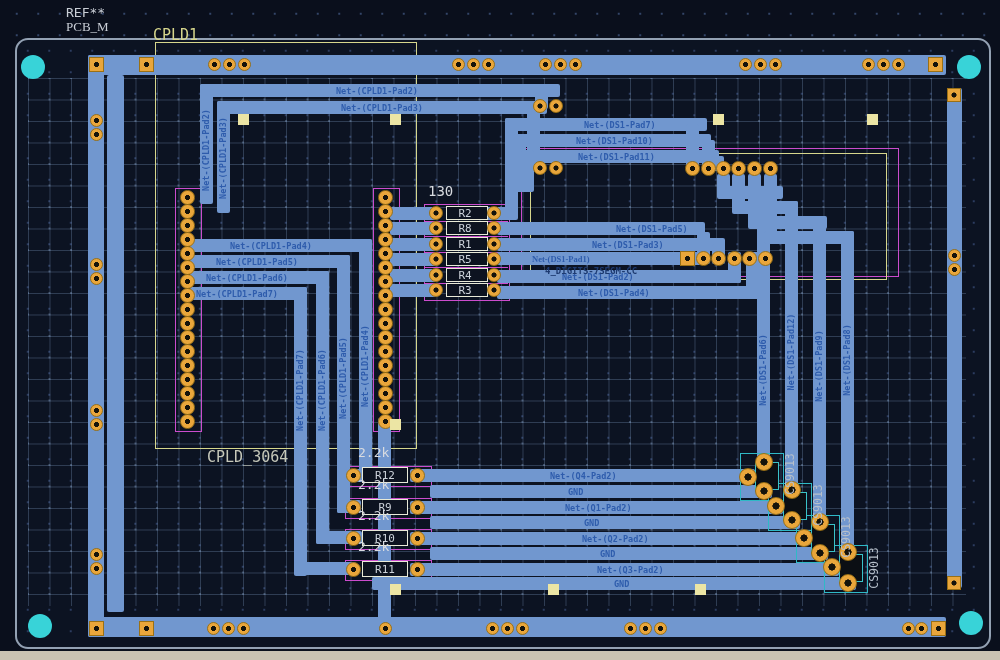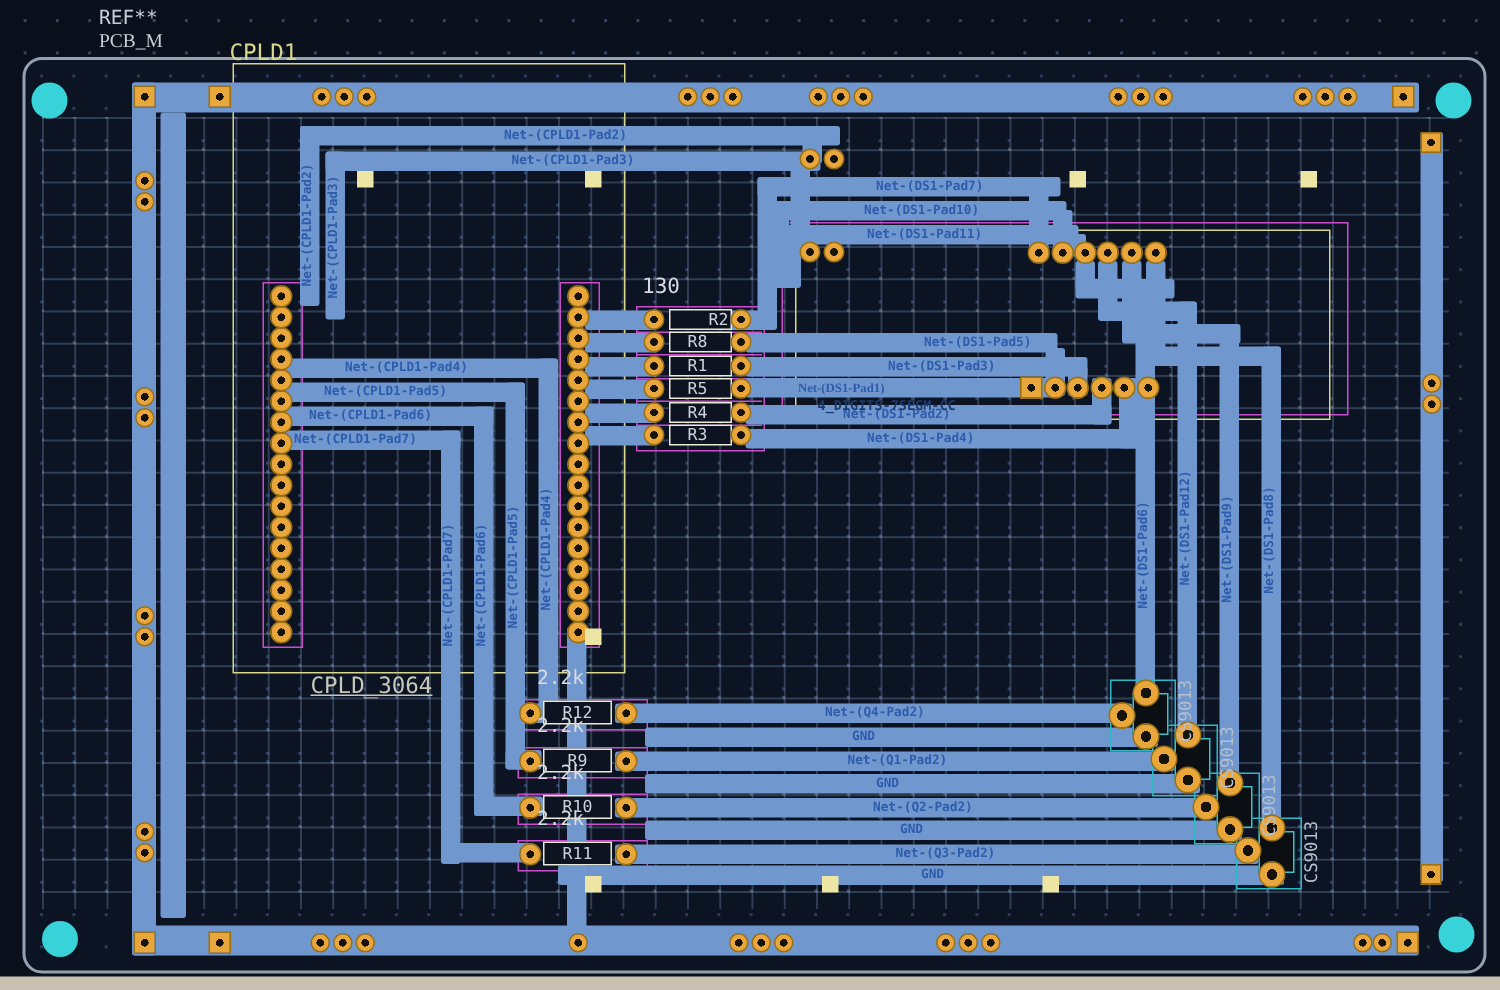--- a/index.html
+++ b/index.html
@@ -291,21 +291,21 @@
       <div class="pad round trans z6" style="left: 839px; top: 574px; width: 18px; height: 18px; z-index: 6;"></div>
       <div class="smd z6" style="left: 237.5px; top: 113.5px; width: 11px; height: 11px; z-index: 6;"></div>
       <div class="smd z6" style="left: 389.5px; top: 113.5px; width: 11px; height: 11px; z-index: 6;"></div>
       <div class="smd z6" style="left: 712.5px; top: 113.5px; width: 11px; height: 11px; z-index: 6;"></div>
       <div class="smd z6" style="left: 866.5px; top: 113.5px; width: 11px; height: 11px; z-index: 6;"></div>
       <div class="smd z6" style="left: 389.5px; top: 418.5px; width: 11px; height: 11px; z-index: 6;"></div>
       <div class="smd z6" style="left: 389.5px; top: 583.5px; width: 11px; height: 11px; z-index: 6;"></div>
       <div class="smd z6" style="left: 547.5px; top: 583.5px; width: 11px; height: 11px; z-index: 6;"></div>
       <div class="smd z6" style="left: 694.5px; top: 583.5px; width: 11px; height: 11px; z-index: 6;"></div>
       <div class="res-body" style="left: 446px; top: 206px; width: 42px; height: 14px;"></div>
-      <div class="res-ref" style="left: 465px; top: 213px; margin-left: 14px;">R2</div>
+      <div class="res-ref" style="left: 465px; top: 213px;">R2</div>
       <div class="res-body" style="left: 446px; top: 221px; width: 42px; height: 14px;"></div>
       <div class="res-ref" style="left: 465px; top: 228px;">R8</div>
       <div class="res-body" style="left: 446px; top: 237px; width: 42px; height: 14px;"></div>
       <div class="res-ref" style="left: 465px; top: 244px;">R1</div>
       <div class="res-body" style="left: 446px; top: 252px; width: 42px; height: 14px;"></div>
       <div class="res-ref" style="left: 465px; top: 259px;">R5</div>
       <div class="res-body" style="left: 446px; top: 268px; width: 42px; height: 14px;"></div>
       <div class="res-ref" style="left: 465px; top: 275px;">R4</div>
       <div class="res-body" style="left: 446px; top: 283px; width: 42px; height: 14px;"></div>
       <div class="res-ref" style="left: 465px; top: 290px;">R3</div>
@@ -339,18 +339,18 @@
       <div class="t-label" style="left: 874px; top: 568px;">CS9013</div>
       <div class="hole" style="left: 33px; top: 67px;"></div>
       <div class="hole" style="left: 969px; top: 67px;"></div>
       <div class="hole" style="left: 40px; top: 626px;"></div>
       <div class="hole" style="left: 971px; top: 623px;"></div>
     </div>
 
   <div class="silk" id="ref-text" style="left:66px;top:5px;font-size:13px;color:#c9ced6;">REF**</div>
   <div class="silk" id="pcbm-text" style="left:66px;top:19px;font-size:13px;color:#c9ced6;font-family:Liberation Serif, serif;">PCB_M</div>
   <div class="silk" id="cpld-ref" style="left:153px;top:26px;font-size:15px;color:#d6d68c;">CPLD1</div>
-  <div class="silk" id="cpld-val" style="left:207px;top:448px;font-size:15px;color:#c6c8ba;text-decoration:underline;">CPLD_3064</div>
+  <div class="silk" id="cpld-val" style="left:207px;top:448px;font-size:15px;color:#c6c8ba;">CPLD_3064</div>
   <div class="silk" id="r220-val" style="left:428px;top:183px;font-size:14px;color:#d8dbe0;z-index:8;">130</div>
   <div class="silk" id="display-text" style="left:545px;top:266px;font-size:9px;color:#1d3a70;font-weight:bold;z-index:6;">4_DIGITS-7SEGM-CC</div>
 
   <div id="bottom-strip"></div>
 </div>
 
 </body></html>

